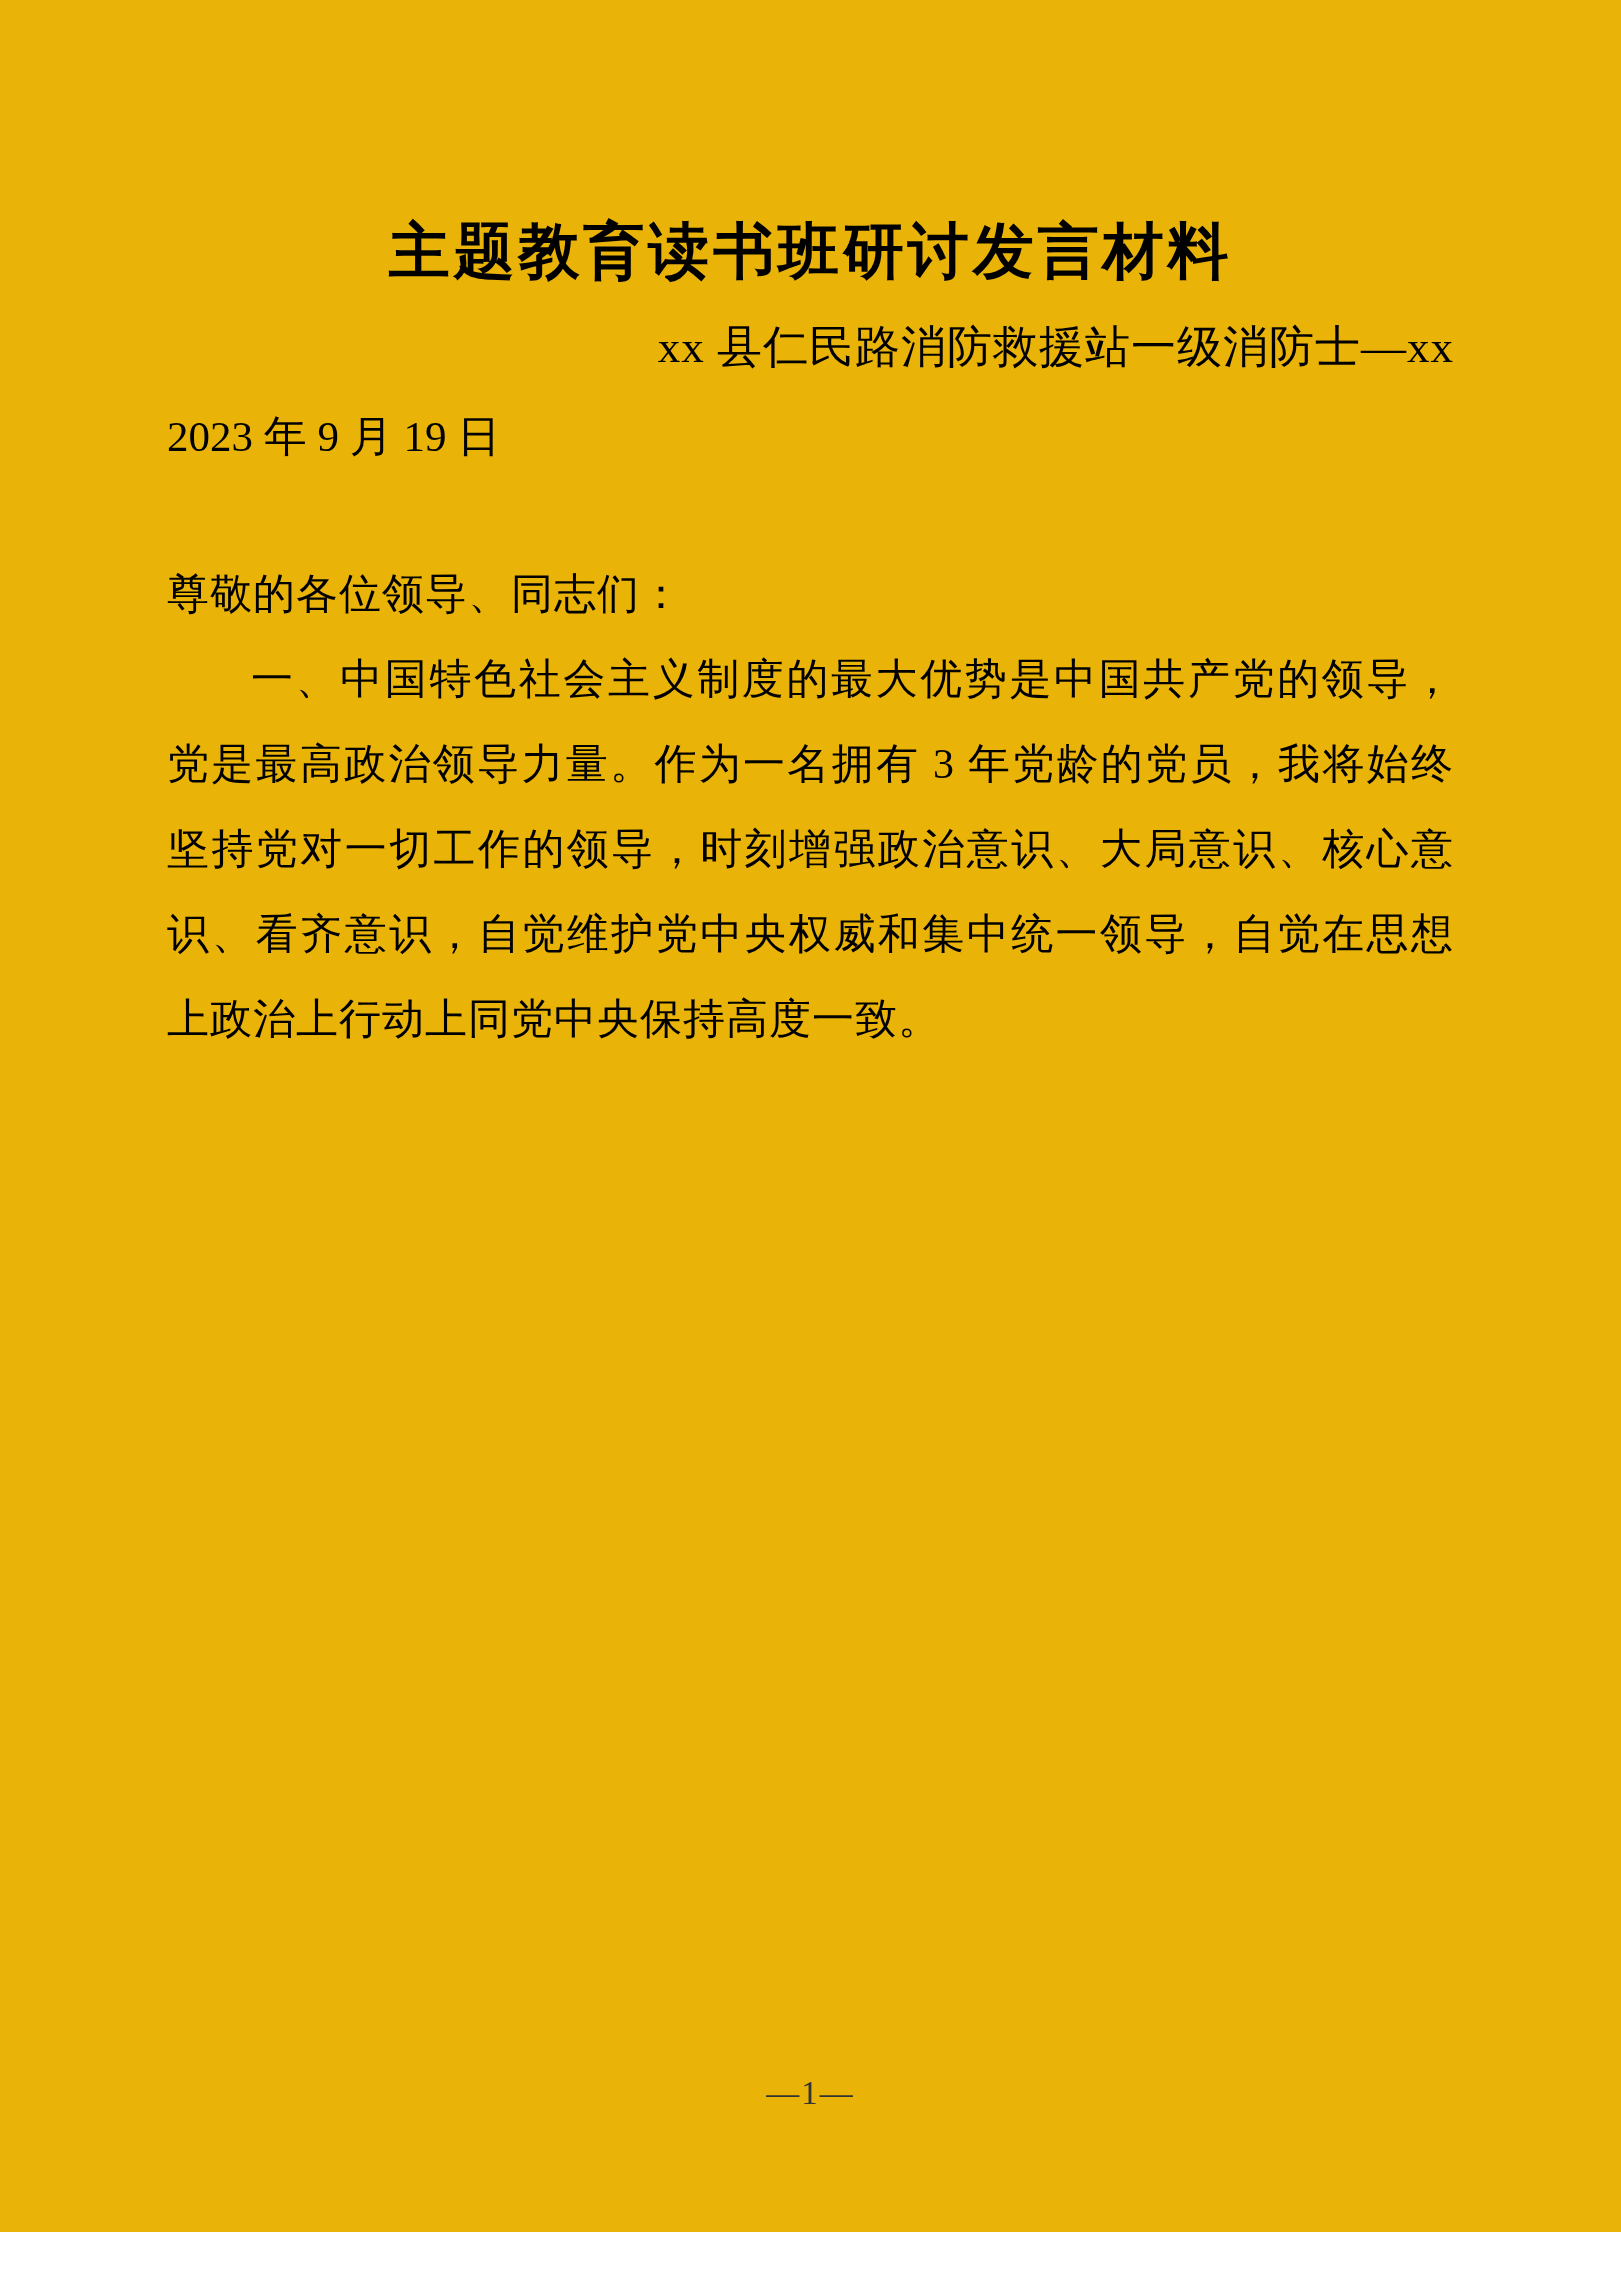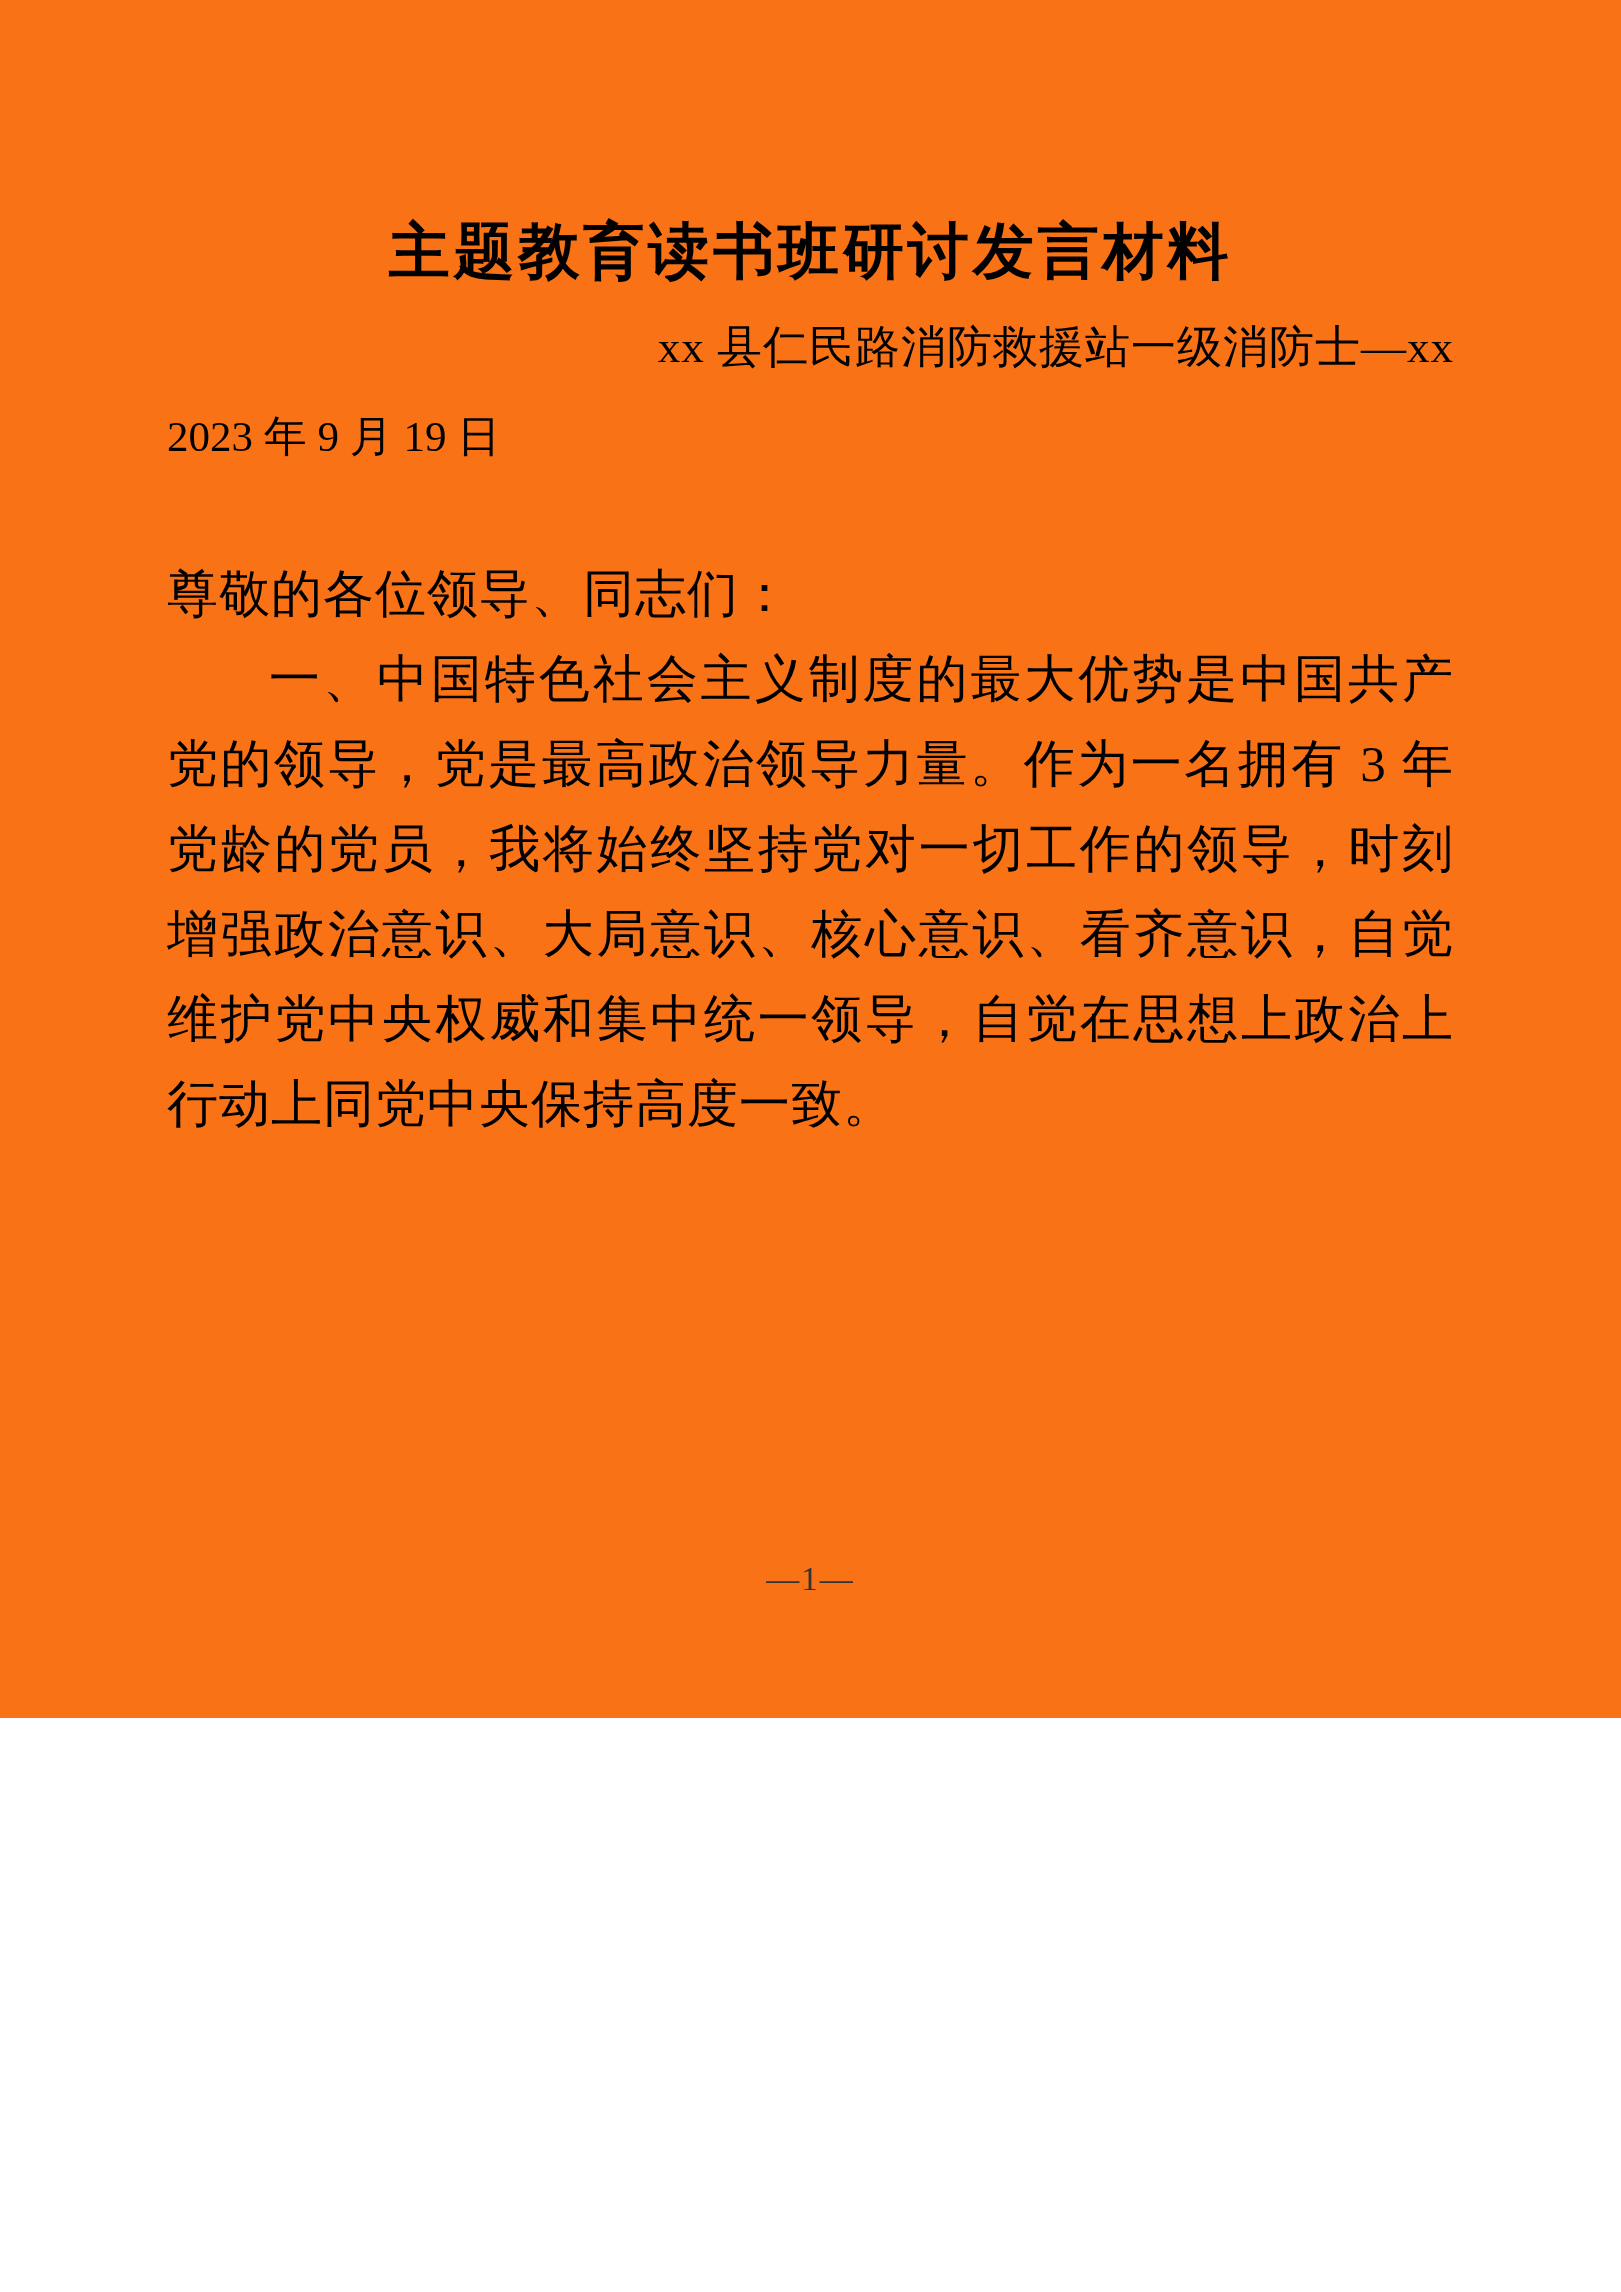--- a/index.html
+++ b/index.html
@@ -3,22 +3,22 @@
 <meta charset="utf-8">
 <style>
   html, body {
     margin: 0;
     padding: 0;
     background: #ffffff;
   }
   .page {
     position: relative;
     width: 1621px;
-    height: 1718px;
-    background: #f97316;
+    height: 2232px;
+    background: #eab308;
     color: #000000;
     box-sizing: border-box;
     padding: 221px 167px 0 167px;
     overflow: hidden;
     
     font-family: "Liberation Serif", sans-serif;
   }
   .doc-title {
     margin: 0;
     font-size: 61px;
@@ -35,21 +35,21 @@
     letter-spacing: 1px;
   }
   .doc-date {
     margin: 45px 0 0 0;
     font-size: 43px;
     line-height: 1;
     text-align: left;
   }
   .doc-body {
     margin-top: 94px;
-    font-size: 51px;
+    font-size: 42px;
     line-height: 85px;
     letter-spacing: 1px;
     text-align: justify;
   }
   .doc-body p {
     margin: 0;
     padding: 0;
   }
   .salutation {
     text-indent: 0;

